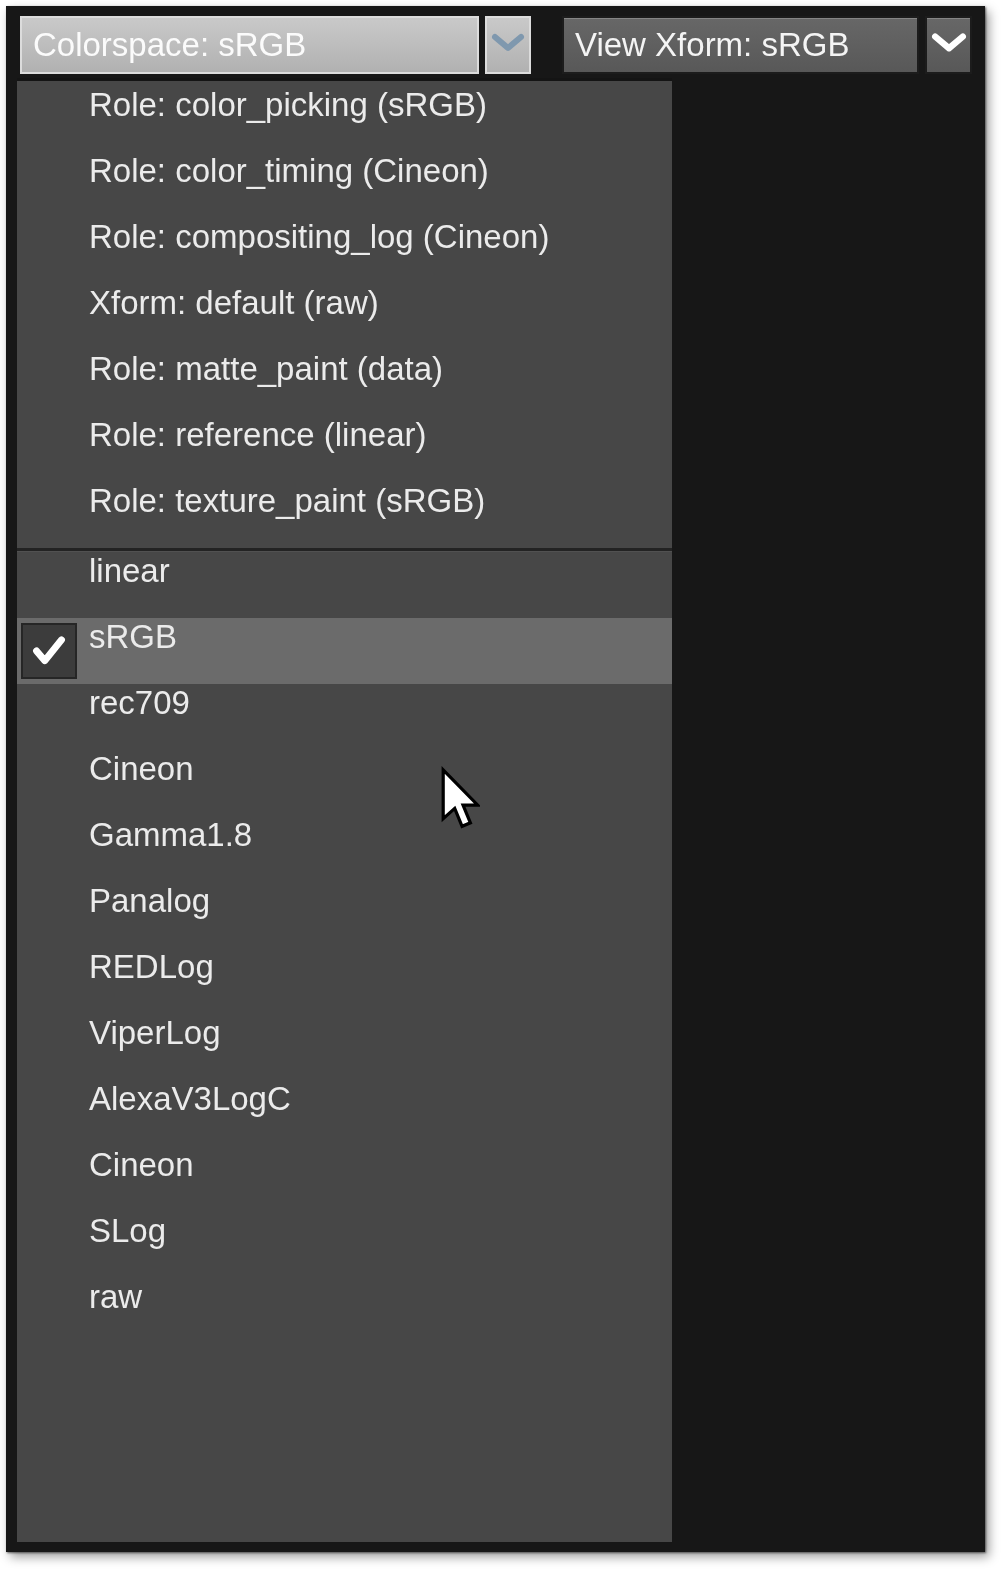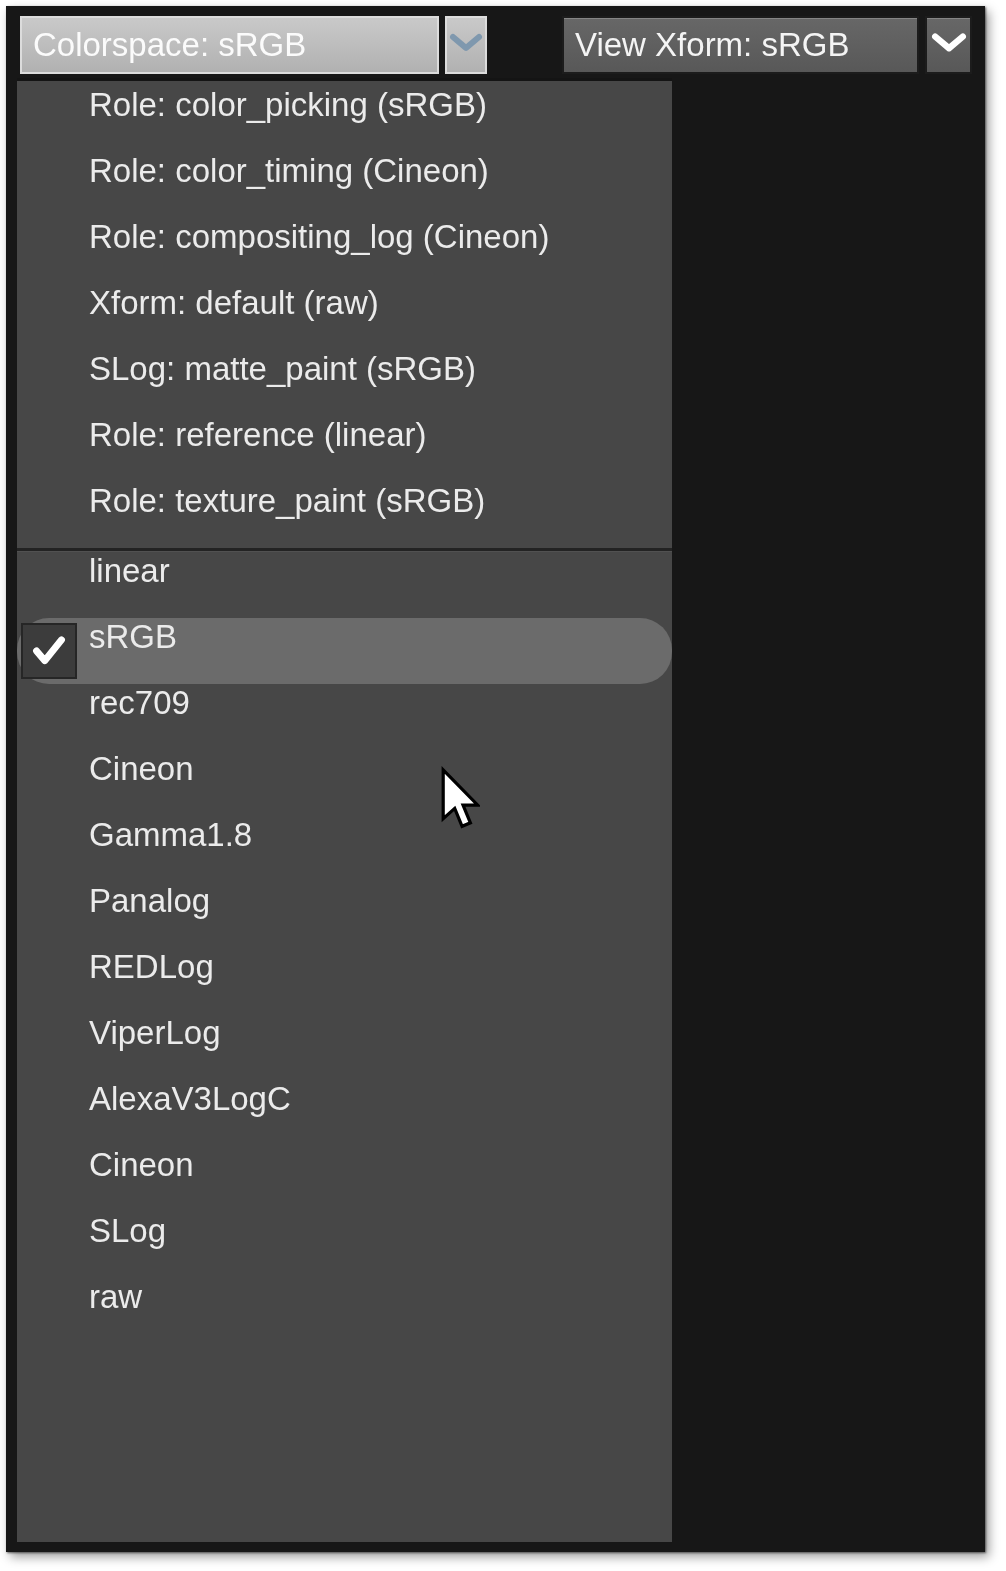--- a/index.html
+++ b/index.html
@@ -23,21 +23,21 @@
   .shot{
     position:absolute;left:6px;top:6px;width:979px;height:1546px;
     background:var(--content-bg);
     box-shadow:4px 5px 10px rgba(0,0,0,0.38), 1px 1px 2px rgba(0,0,0,0.55);
   }
   
   .dd{position:absolute;top:10px;height:58px;display:flex;}
   .dd .field,.dd .btn{display:flex;align-items:center;}
   .dd .field{overflow:hidden;white-space:nowrap;}
   .dd .btn{justify-content:center;cursor:pointer;}
-  .dd-light{left:14px;width:467px;}
+  .dd-light{left:14px;width:511px;}
   .dd-light .field{
     width:479px;background:linear-gradient(#c9c9c9,#b1b1b1);
     border:2px solid var(--light-dd-border);
     color:var(--light-dd-text);font-size:33px;padding-left:11px;
   }
   .dd-light .btn{
     width:48px;margin-left:6px;
     background:linear-gradient(#c9c9c9,#b1b1b1);
     border:2px solid var(--light-dd-border);
   }
@@ -58,21 +58,21 @@
   .menu{
     position:absolute;left:11px;top:72px;width:655px;height:1464px;
     background:var(--menu-bg);border-top:3px solid #141414;
     padding-top:5px;
   }
   .menu-row{
     position:relative;height:66px;display:flex;align-items:flex-start;
     color:var(--menu-text);font-size:33px;cursor:default;
   }
   .menu-row .row-label{padding-left:72px;white-space:nowrap;}
-  .menu-row.highlighted{background:var(--menu-highlight);border-radius:32px;}
+  .menu-row.highlighted{background:var(--menu-highlight);}
   .menu-row .checkbox{
     display:none;position:absolute;left:4px;top:5px;width:56px;height:56px;
     background:var(--checkbox-bg);border:2px solid var(--checkbox-border);
     align-items:center;justify-content:center;
   }
   .menu-row.checked .checkbox{display:flex;}
   .separator{
     height:4px;border-top:3px solid var(--separator-dark);
     border-bottom:1px solid var(--separator-light);
   }
@@ -124,21 +124,21 @@
   </div>
 
 
   <div class="menu-row">
 
     <span class="row-label">Xform: default (raw)</span>
   </div>
 
   <div class="menu-row">
 
-    <span class="row-label">SLog: matte_paint (sRGB)</span>
+    <span class="row-label">Role: matte_paint (data)</span>
   </div>
 
   <div class="menu-row">
 
     <span class="row-label">Role: reference (linear)</span>
   </div>
 
 
   <div class="menu-row">
 

